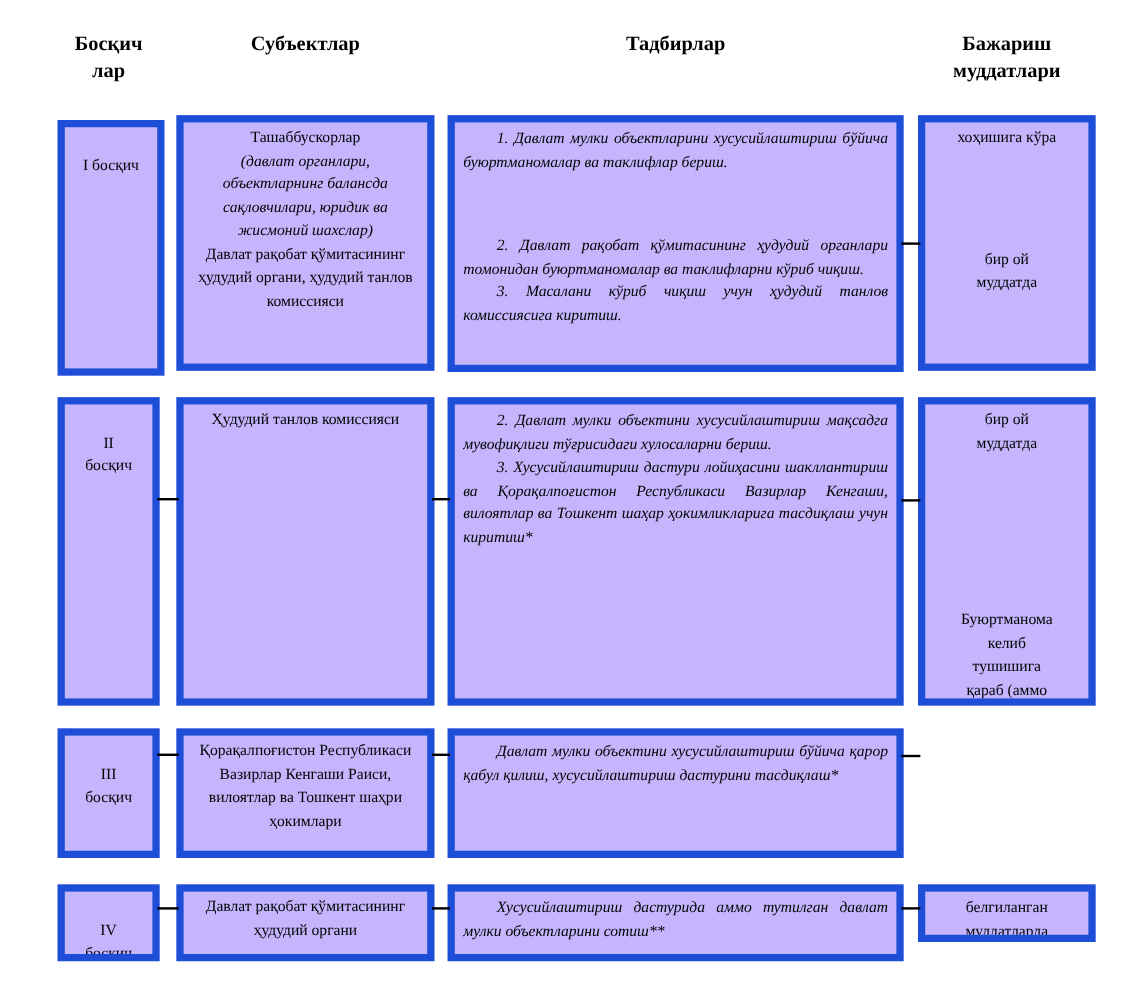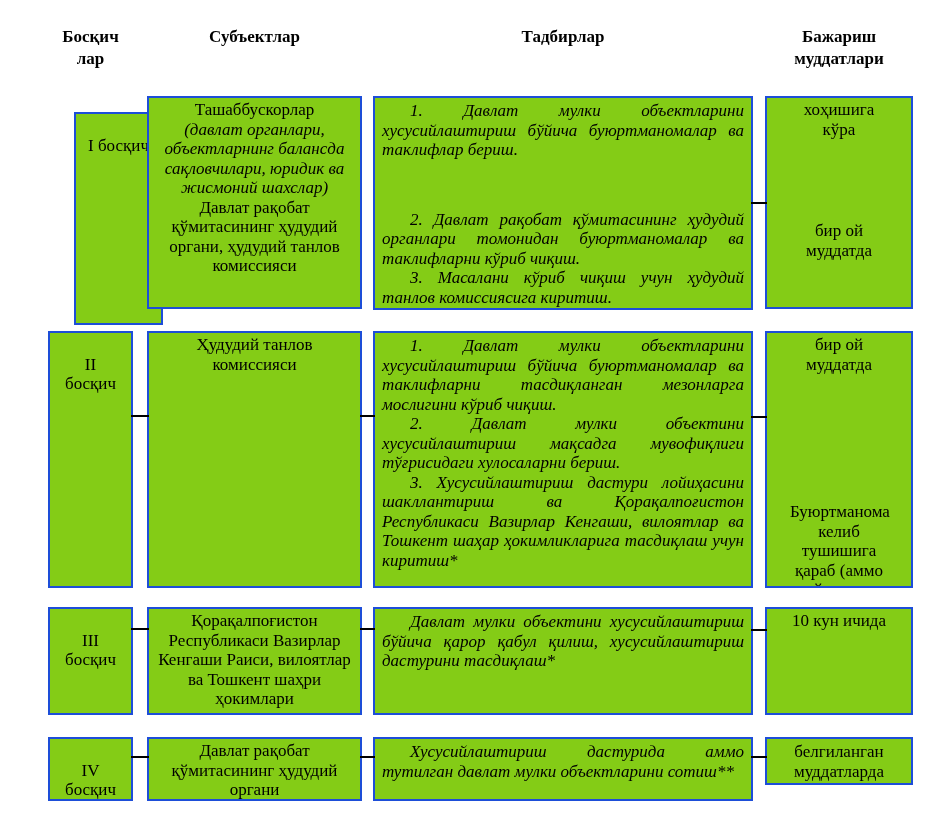--- a/index.html
+++ b/index.html
@@ -6,22 +6,22 @@
   #canvas {
     position:relative; width:944px; height:840px; background:#ffffff;
     font-family:"Liberation Serif","DejaVu Serif",serif;
     color:#000000;
   }
   .hdr {
     position:absolute; font-weight:bold; font-size:17px; line-height:22px;
     text-align:center; white-space:pre-line;
   }
   .box {
-    position:absolute; box-sizing:border-box; border:2px solid #1d4ed8;
-    background:#84cc16; font-size:17px; line-height:19.5px; overflow:hidden;
+    position:absolute; box-sizing:border-box; border:6px solid #1d4ed8;
+    background:#c4b5fd; font-size:13px; line-height:19.5px; overflow:hidden;
   }
   .center { text-align:center; }
   .pre { white-space:pre-line; }
   .stage-cell { padding-top:2px; }
   .subject-cell { padding:2px 6px; }
   .actions-cell { padding:3px 0;font-style:italic; }
   .actions-cell p { margin:0; padding:0 7px; text-align:justify; text-indent:28px; }
   .deadline-cell { padding:2px 23px; }
   .italic { font-style:italic; }
   .connector { position:absolute; height:2px; background:#000; }
@@ -34,21 +34,21 @@
 
 <div id="canvas">
 
   <div class="hdr" style="left:48px; top:26px; width:85px;">Босқич
 лар</div>
   <div class="hdr" style="left:147px; top:26px; width:215px;">Субъектлар</div>
   <div class="hdr" style="left:373px; top:26px; width:380px;">Тадбирлар</div>
   <div class="hdr" style="left:765px; top:26px; width:148px;">Бажариш
 муддатлари</div>
 
-  <div class="box stage-cell center pre" style="left:48px; top:112px; width:89px; height:213px;margin-left:26px;">
+  <div class="box stage-cell center pre" style="left:48px; top:100px; width:89px; height:213px;">
     <span>I босқич</span>
   </div>
 
   <div class="box subject-cell center" style="left:147px; top:96px; width:215px; height:213px;">
     <div>Ташаббускорлар</div>
     <div class="italic">(давлат органлари, объектларнинг балансда сақловчилари, юридик ва жисмоний шахслар)</div>
     <div>Давлат рақобат қўмитасининг ҳудудий органи, ҳудудий танлов комиссияси</div>
   </div>
 
   <div class="box actions-cell" style="left:373px; top:96px; width:380px; height:214px;">
@@ -67,21 +67,20 @@
   <div class="box stage-cell center pre" style="left:48px; top:331px; width:85px; height:257px;">
     <span>II
 босқич</span>
   </div>
 
   <div class="box subject-cell center" style="left:147px; top:331px; width:215px; height:257px;">
     <div>Ҳудудий танлов комиссияси</div>
   </div>
 
   <div class="box actions-cell" style="left:373px; top:331px; width:380px; height:257px;">
-    <p>1. Давлат мулки объектларини хусусийлаштириш бўйича буюртманомалар ва таклифларни тасдиқланган мезонларга мослигини кўриб чиқиш.</p>
     <p>2. Давлат мулки объектини хусусийлаштириш мақсадга мувофиқлиги тўғрисидаги хулосаларни бериш.</p>
     <p>3. Хусусийлаштириш дастури лойиҳасини шакллантириш ва Қорақалпоғистон Республикаси Вазирлар Кенгаши, вилоятлар ва Тошкент шаҳар ҳокимликларига тасдиқлаш учун киритиш*</p>
   </div>
 
   <div class="box deadline-cell center" style="left:765px; top:331px; width:148px; height:257px;">
     <div>бир ой муддатда</div>
     <div style="margin-top:128px;">Буюртманома келиб тушишига қараб (аммо йилига камида бир марта)</div>
   </div>
 
   <div class="connector gap1" style="top:415px;"></div>
@@ -94,23 +93,20 @@
   </div>
 
   <div class="box subject-cell center" style="left:147px; top:607px; width:215px; height:108px;">
     <div>Қорақалпоғистон Республикаси Вазирлар Кенгаши Раиси, вилоятлар ва Тошкент шаҳри ҳокимлари</div>
   </div>
 
   <div class="box actions-cell" style="left:373px; top:607px; width:380px; height:108px;">
     <p>Давлат мулки объектини хусусийлаштириш бўйича қарор қабул қилиш, хусусийлаштириш дастурини тасдиқлаш*</p>
   </div>
 
-  <div class="box deadline-cell center" style="left:765px; top:607px; width:148px; height:108px;">
-    <div>10 кун ичида</div>
-  </div>
 
   <div class="connector gap1" style="top:628px;"></div>
   <div class="connector gap2" style="top:628px;"></div>
   <div class="connector gap3" style="top:629px;"></div>
 
   <div class="box stage-cell center pre" style="left:48px; top:737px; width:85px; height:64px;">
     <span>IV
 босқич</span>
   </div>
 

